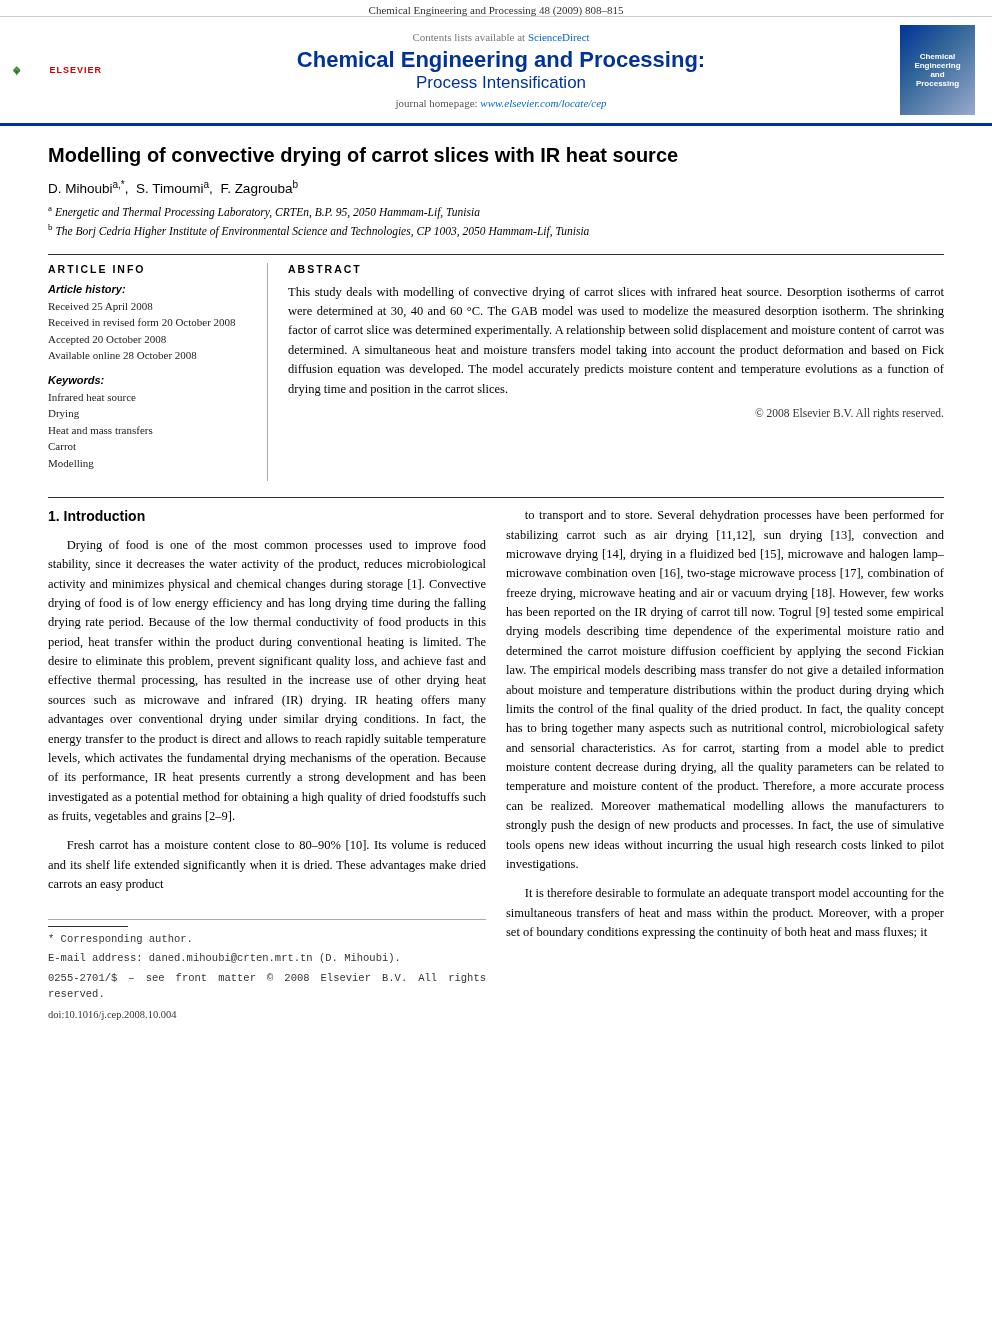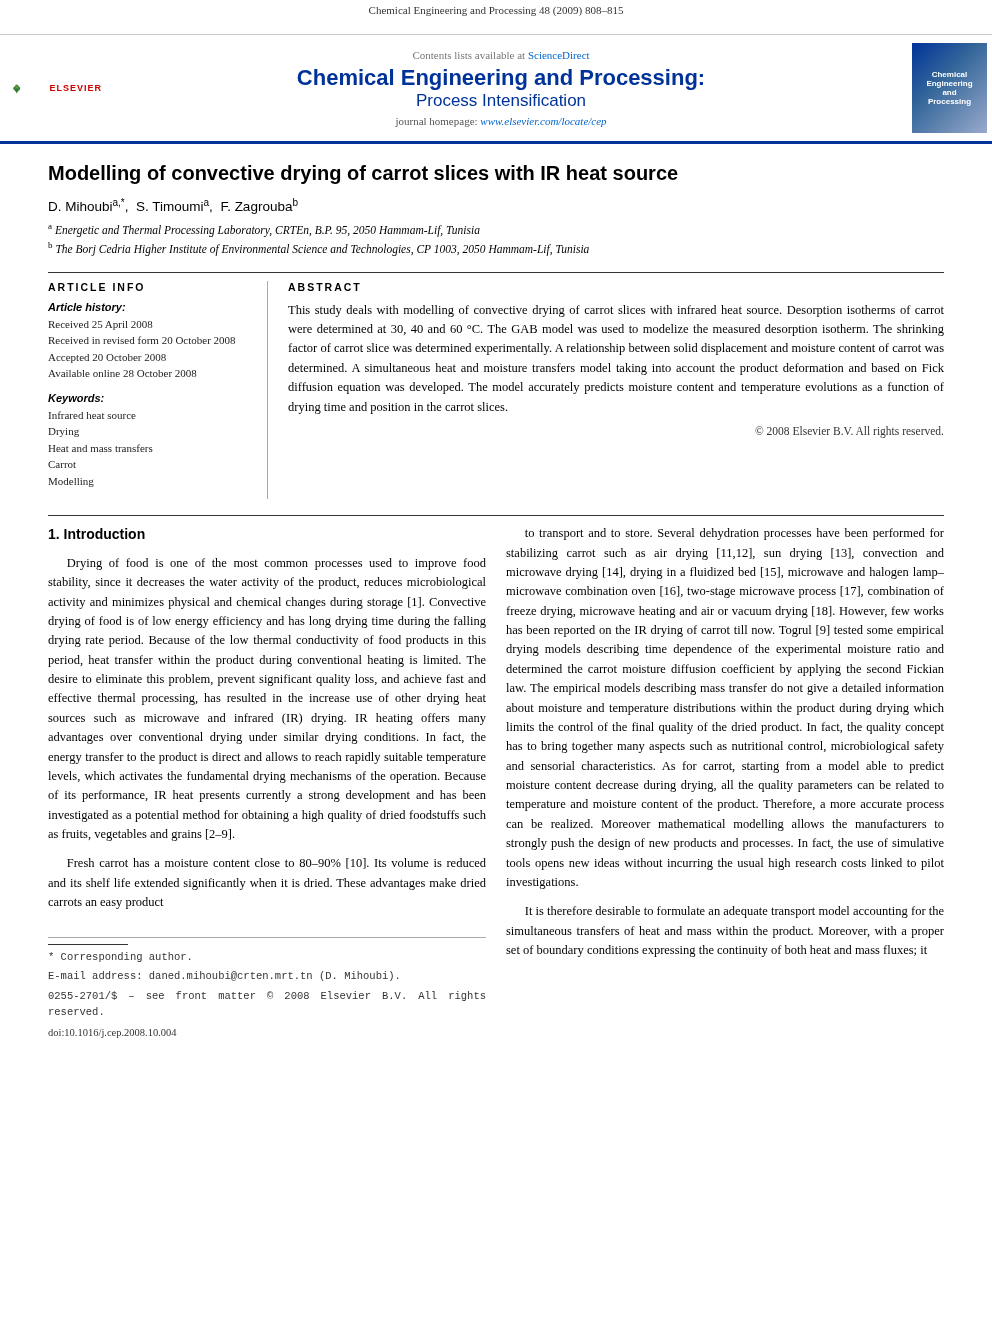--- a/index.html
+++ b/index.html
@@ -9,21 +9,21 @@
       font-size: 13px;
       color: #000;
       width: 992px;
       min-height: 1323px;
     }
 
     
     .top-bar {
       text-align: center;
       font-size: 11px;
-      padding: 4px 0 18px 0;
+      padding: 4px 0 0 0;
       border-bottom: 1px solid #ccc;
       color: #333;
     }
 
     
     .journal-header {
       display: flex;
       align-items: center;
       border-bottom: 3px solid #003399;
       padding: 8px 12px;
@@ -94,21 +94,20 @@
       height: 90px;
       background: linear-gradient(135deg, #003399 0%, #336699 40%, #99aacc 100%);
       display: flex;
       align-items: center;
       justify-content: center;
       font-size: 8px;
       color: white;
       text-align: center;
       padding: 4px;
       font-family: Arial, sans-serif;
-      margin-left: 12px;
     }
 
     
     .article-content {
       padding: 16px 48px 20px 48px;
     }
 
     
     .article-title {
       font-size: 20px;

